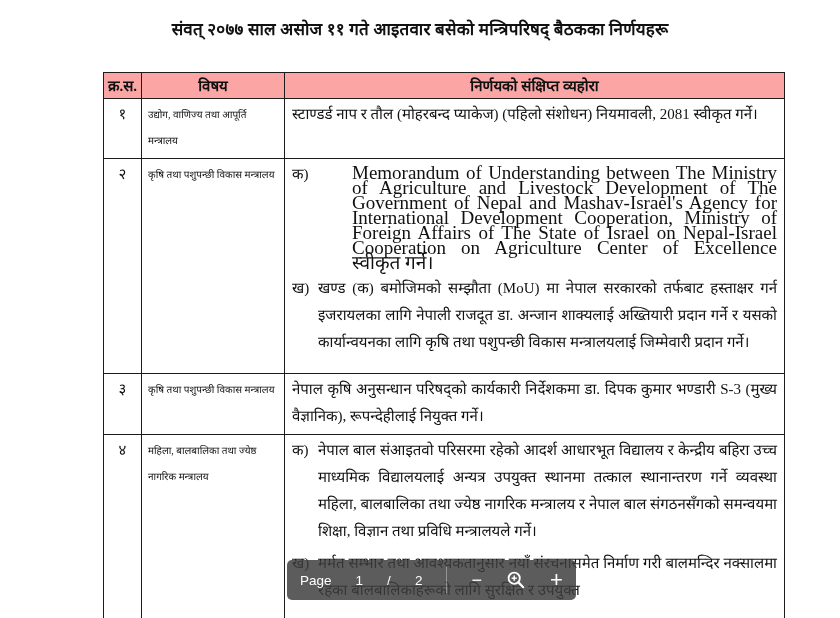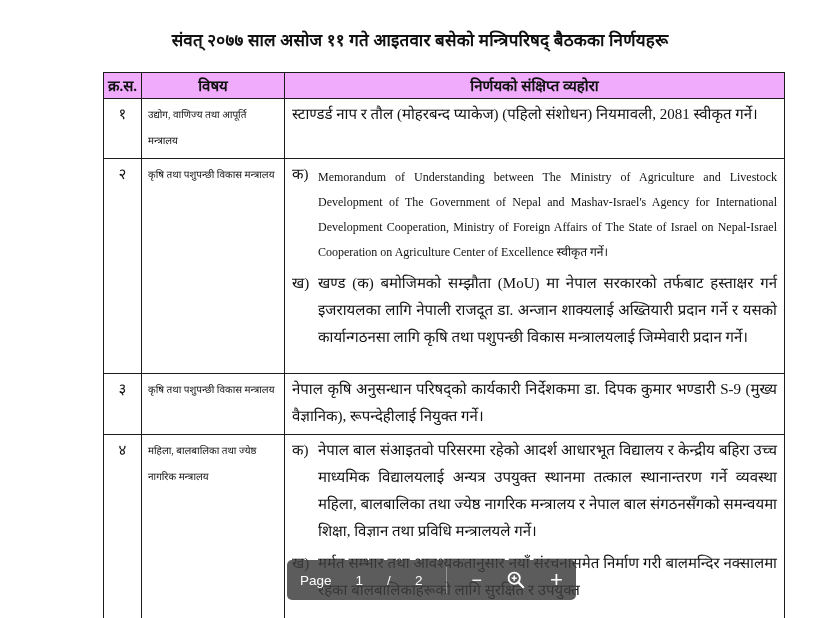--- a/index.html
+++ b/index.html
@@ -7,42 +7,42 @@
     width: 840px; height: 618px;
     overflow: hidden;
     background: #ffffff;
     position: relative;
     color: #111;
     font-family: "Liberation Serif", "DejaVu Serif", serif;
   }
 
   .doc-title {
     position: absolute;
-    top: 28px; left: 0;
+    top: 17px; left: 0;
     width: 840px;
     text-align: center;
     font-size: 17px;
     font-weight: bold;
     letter-spacing: 0.2px;
   }
 
   table.doc-table {
     position: absolute;
     left: 103px; top: 72px;
     width: 681px;
     border-collapse: collapse;
     table-layout: fixed;
   }
   .doc-table th, .doc-table td {
     border: 1px solid #1c1c1c;
     vertical-align: top;
     overflow: hidden;
   }
   .doc-table th {
-    background: #f0abfc;
+    background: #fca5a5;
     font-size: 15px;
     font-weight: bold;
     padding: 2px 2px;
   }
   .sn-cell {
     text-align: center;
     font-size: 15px;
     padding-top: 4px;
   }
   .subject-cell {
@@ -53,24 +53,25 @@
   .decision-cell {
     font-size: 15px;
     line-height: 27px;
     padding: 2px 7px 4px 7px;
   }
   .item { display: flex; }
   .item + .item { margin-top: 5px; }
   .item-label { flex: 0 0 26px; }
   .item-text { flex: 1; text-align: justify; }
   .item-text.english {
-    font-size: 12px;
-    line-height: 25px;
+    font-size: 19px;
+    line-height: 15px;
     padding-top: 4px;
     text-align: justify;
+    margin-left: 34px;
   }
   .plain-text { text-align: justify; }
 
   .viewer-toolbar {
     position: absolute;
     left: 287px; top: 560px;
     width: 289px; height: 40px;
     box-sizing: border-box;
     background: rgba(61, 61, 61, 0.84);
     border-radius: 5px;
@@ -132,29 +133,29 @@
     <tr style="height:215px;">
       <td class="sn-cell">२</td>
       <td class="subject-cell">कृषि तथा पशुपन्छी विकास मन्त्रालय</td>
       <td class="decision-cell">
         <div class="item">
           <span class="item-label">क)</span>
           <div class="item-text english">Memorandum of Understanding between The Ministry of Agriculture and Livestock Development of The Government of Nepal and Mashav-Israel's Agency for International Development Cooperation, Ministry of Foreign Affairs of The State of Israel on Nepal-Israel Cooperation on Agriculture Center of Excellence स्वीकृत गर्ने।</div>
         </div>
         <div class="item">
           <span class="item-label">ख)</span>
-          <div class="item-text">खण्ड (क) बमोजिमको सम्झौता (MoU) मा नेपाल सरकारको तर्फबाट हस्ताक्षर गर्न इजरायलका लागि नेपाली राजदूत डा. अन्जान शाक्यलाई अख्तियारी प्रदान गर्ने र यसको कार्यान्गठनसा लागि कृषि तथा पशुपन्छी विकास मन्त्रालयलाई जिम्मेवारी प्रदान गर्ने।</div>
+          <div class="item-text">खण्ड (क) बमोजिमको सम्झौता (MoU) मा नेपाल सरकारको तर्फबाट हस्ताक्षर गर्न इजरायलका लागि नेपाली राजदूत डा. अन्जान शाक्यलाई अख्तियारी प्रदान गर्ने र यसको कार्यान्वयनका लागि कृषि तथा पशुपन्छी विकास मन्त्रालयलाई जिम्मेवारी प्रदान गर्ने।</div>
         </div>
       </td>
     </tr>
     <tr style="height:50px;">
       <td class="sn-cell">३</td>
       <td class="subject-cell">कृषि तथा पशुपन्छी विकास मन्त्रालय</td>
       <td class="decision-cell">
-        <div class="plain-text">नेपाल कृषि अनुसन्धान परिषद्को कार्यकारी निर्देशकमा डा. दिपक कुमार भण्डारी S-9 (मुख्य वैज्ञानिक), रूपन्देहीलाई नियुक्त गर्ने।</div>
+        <div class="plain-text">नेपाल कृषि अनुसन्धान परिषद्को कार्यकारी निर्देशकमा डा. दिपक कुमार भण्डारी S-3 (मुख्य वैज्ञानिक), रूपन्देहीलाई नियुक्त गर्ने।</div>
       </td>
     </tr>
     <tr style="height:240px;">
       <td class="sn-cell">४</td>
       <td class="subject-cell">महिला, बालबालिका तथा ज्येष्ठ नागरिक मन्त्रालय</td>
       <td class="decision-cell">
         <div class="item">
           <span class="item-label">क)</span>
           <div class="item-text">नेपाल बाल संआइतवो परिसरमा रहेको आदर्श आधारभूत विद्यालय र केन्द्रीय बहिरा उच्च माध्यमिक विद्यालयलाई अन्यत्र उपयुक्त स्थानमा तत्काल स्थानान्तरण गर्ने व्यवस्था महिला, बालबालिका तथा ज्येष्ठ नागरिक मन्त्रालय र नेपाल बाल संगठनसँगको समन्वयमा शिक्षा, विज्ञान तथा प्रविधि मन्त्रालयले गर्ने।</div>
         </div>

